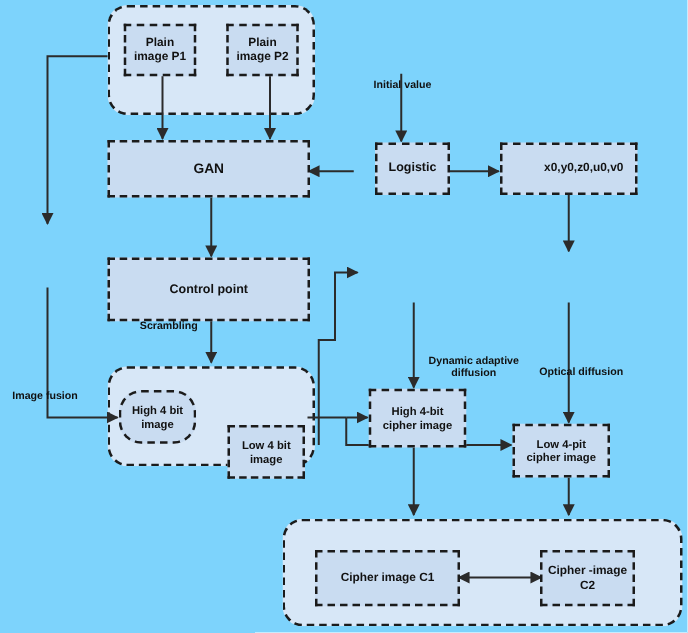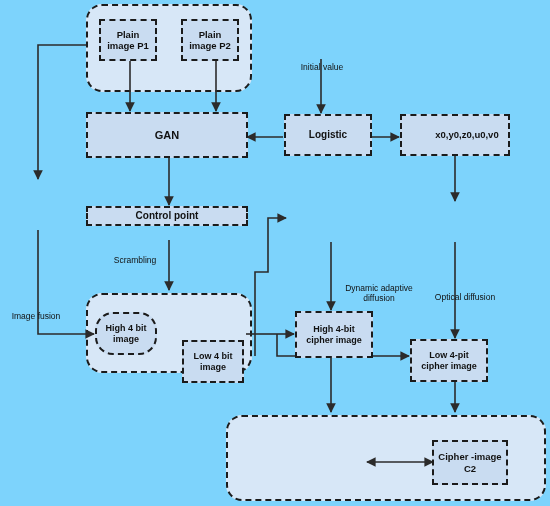--- a/index.html
+++ b/index.html
@@ -37,21 +37,21 @@
   .group {
     position: absolute;
     box-sizing: border-box;
     background: #d7e7f7;
     border: 2.5px dashed #1b1b1b;
     border-radius: 16px;
   }
   .label {
     position: absolute;
     font-family: "Liberation Sans", sans-serif;
-    font-weight: normal;
+    font-weight: bold;
     color: #111111;
     text-align: center;
     line-height: 1.2;
     white-space: pre-line;
   }
 </style>
 </head>
 <body>
 
 <div id="canvas">
@@ -111,40 +111,41 @@
   </svg>
 
   <div class="node" style="left:99px; top:19px; width:58px; height:42px; font-size:9.5px; white-space:pre-line;">Plain
 image P1</div>
 
   <div class="node" style="left:181px; top:19px; width:58px; height:42px; font-size:9.5px; white-space:pre-line;">Plain
 image P2</div>
 
   <div class="node" style="left:86px; top:112px; width:162px; height:46px; font-size:11px;">GAN</div>
 
-  <div class="node" style="left:284px; top:114px; width:88px; height:42px; font-size:10px;">Logistic</div>
+  <div class="node" style="left:300px; top:114px; width:60px; height:42px; font-size:10px;">Logistic</div>
 
   <div class="node" style="left:400px; top:114px; width:110px; height:42px; font-size:9.5px;padding-left:24px;">x0,y0,z0,u0,v0</div>
 
 
-  <div class="node" style="left:86px; top:206px; width:162px; height:20px; font-size:10px;">Control point</div>
+  <div class="node" style="left:86px; top:206px; width:162px; height:51px; font-size:10px;">Control point</div>
 
 
   <div class="node" style="left:95px; top:312px; width:62px; height:43px; font-size:9px; white-space:pre-line;border-radius:18px;">High 4 bit
 image</div>
 
   <div class="node" style="left:182px; top:312px; width:62px; height:43px; font-size:9px; white-space:pre-line;margin-top:28px;">Low 4 bit
 image</div>
 
   <div class="node" style="left:295px; top:311px; width:78px; height:47px; font-size:9px; white-space:pre-line;">High 4-bit
 cipher image</div>
 
   <div class="node" style="left:410px; top:339px; width:78px; height:43px; font-size:9px; white-space:pre-line;">Low 4-pit
 cipher image</div>
 
+  <div class="node" style="left:252px; top:440px; width:116px; height:45px; font-size:9.5px;">Cipher image C1</div>
 
   <div class="node" style="left:432px; top:440px; width:76px; height:45px; font-size:9.5px;">Cipher -image C2</div>
 
   <div class="label" style="left:287px; top:62px; width:70px; font-size:8.5px;">Initial value</div>
 
   <div class="label" style="left:104px; top:255px; width:62px; font-size:8.5px;">Scrambling</div>
 
   <div class="label" style="left:333px; top:258px; width:92px; font-size:8.5px;margin-top:25px;">Dynamic adaptive
 diffusion</div>
 

